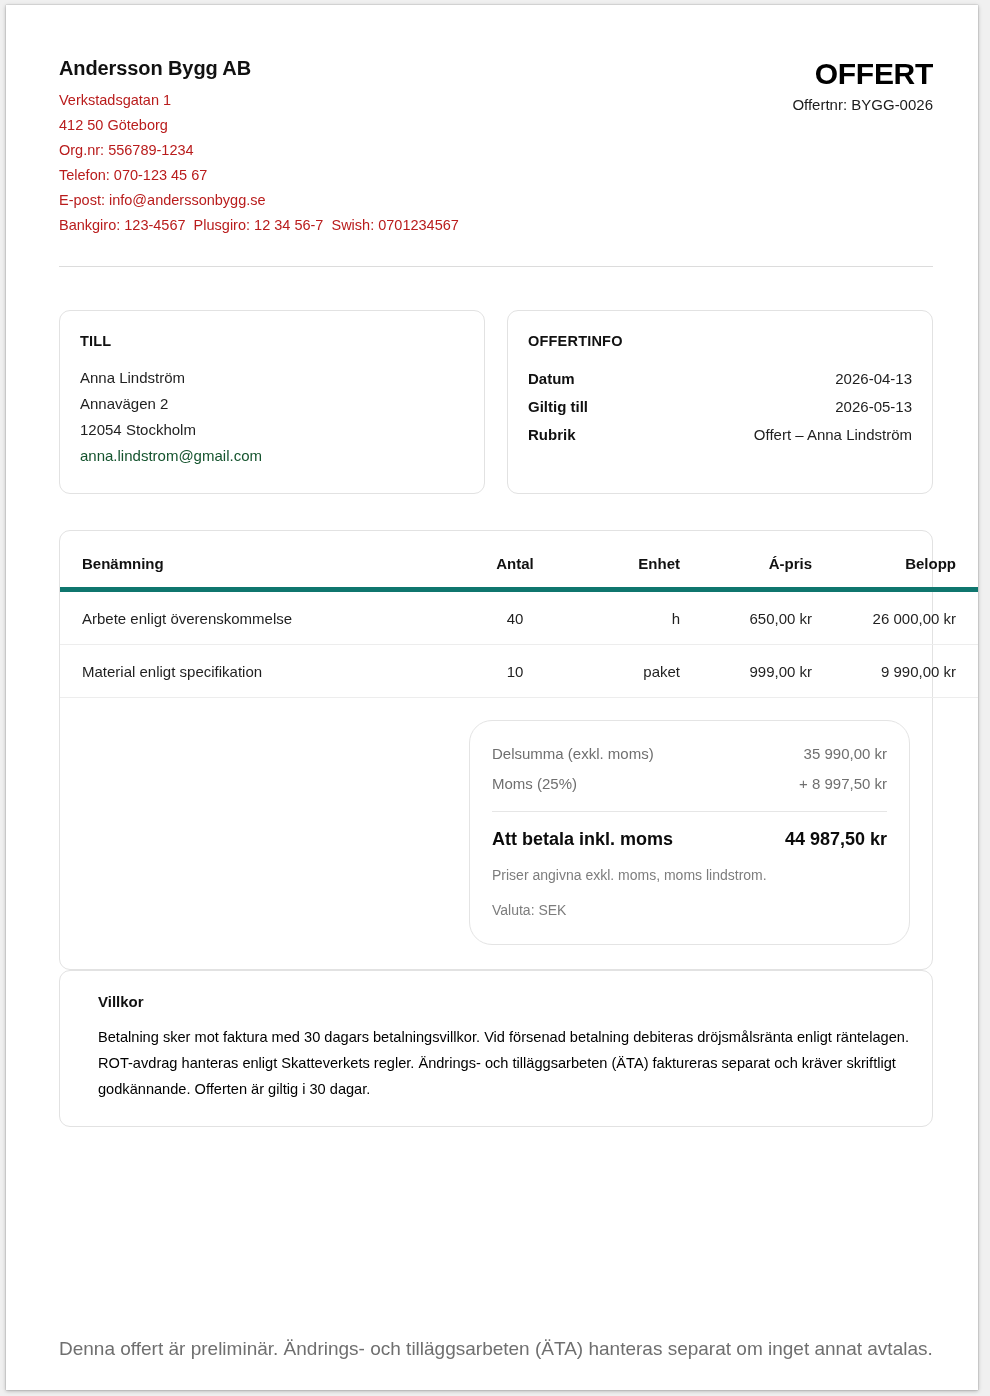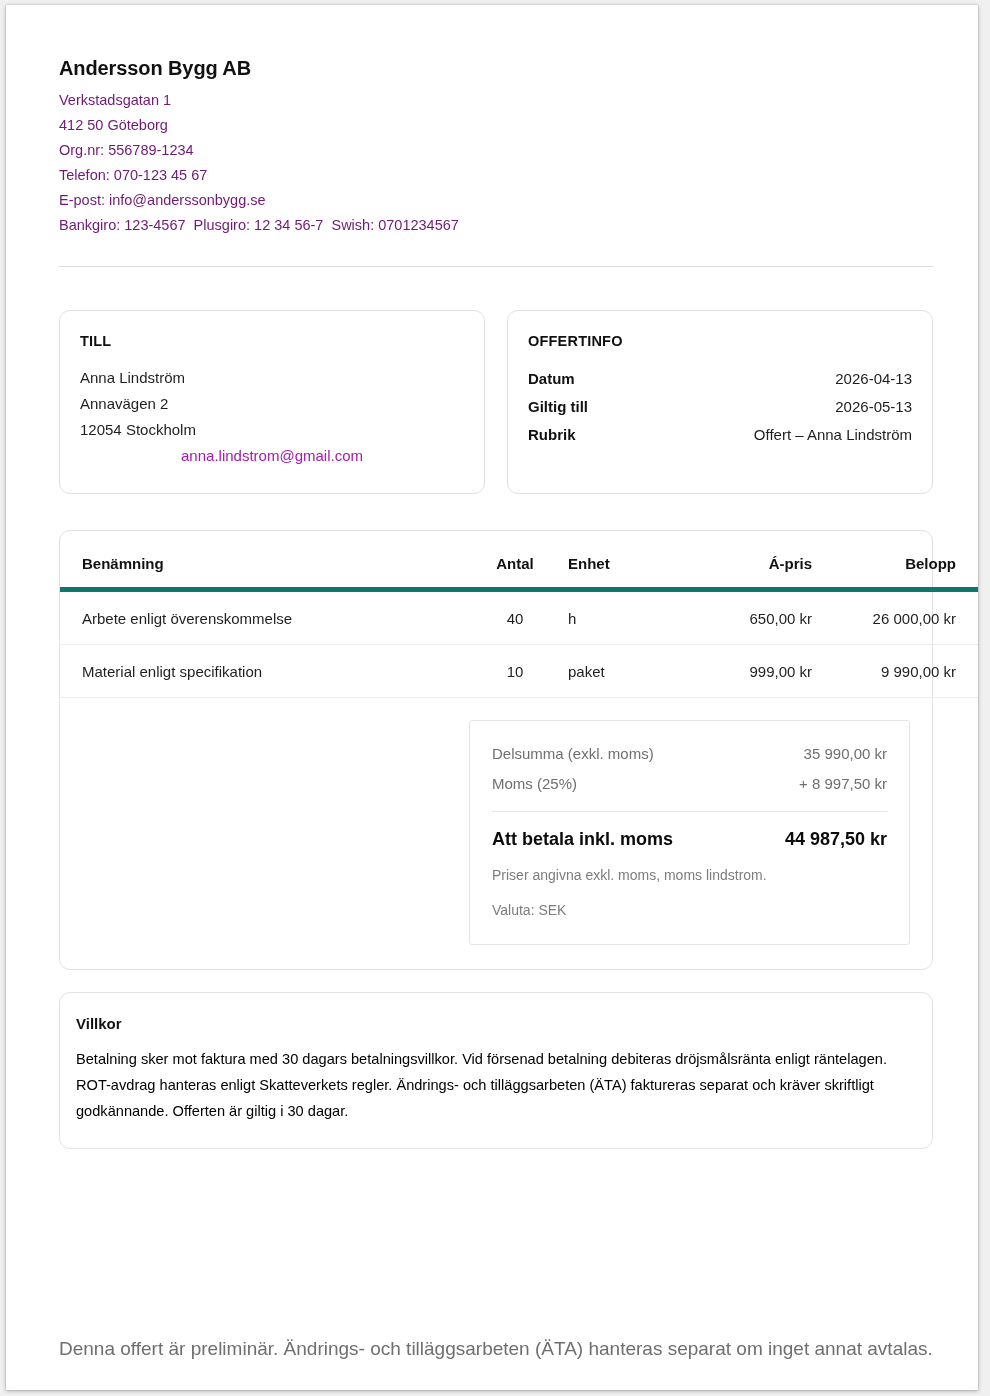--- a/index.html
+++ b/index.html
@@ -42,21 +42,21 @@
   .company-name {
     font-size: 20px;
     font-weight: bold;
     color: #111111;
     letter-spacing: -0.1px;
     margin: 0 0 9px 0;
     line-height: 1.1;
   }
   .company-lines {
     font-size: 14.5px;
-    color: #701a75;
+    color: #b91c1c;
     line-height: 25px;
   }
   .company-lines div { white-space: pre; }
   .doc-title-wrap { text-align: right; padding-top: 2px; }
   .doc-title {
     font-size: 30px;
     font-weight: bold;
     color: #000000;
     letter-spacing: -0.3px;
     line-height: 1;
@@ -91,21 +91,21 @@
     font-weight: bold;
     color: #111111;
     letter-spacing: 0.2px;
     margin-bottom: 16px;
   }
   .addr-line {
     font-size: 15px;
     color: #1f1f1f;
     line-height: 26px;
   }
-  .addr-line.muted { color: #a21caf; text-align: center; }
+  .addr-line.muted { color: #14532d; }
 
   .info-row {
     display: flex;
     justify-content: space-between;
     align-items: baseline;
     line-height: 28px;
   }
   .info-label {
     font-size: 15px;
     font-weight: bold;
@@ -134,34 +134,34 @@
     padding: 24px 0 15px 0;
     border-bottom: 5px solid #0f766e;
   }
   table.items td {
     color: #1f1f1f;
     padding: 18px 0 17px 0;
     border-bottom: 1px solid #ededed;
   }
   .col-desc  { width: 380px; text-align: left;  padding-left: 22px !important; }
   .col-qty   { width: 106px; text-align: center; }
-  .col-unit  { width: 112px; text-align: left; }
+  .col-unit  { width: 112px; text-align: right; }
   .col-price { width: 132px; text-align: right; }
   .col-amt   { width: 144px; text-align: right; padding-right: 22px !important; }
 
   
   .totals-wrap {
     display: flex;
     justify-content: flex-end;
     padding: 22px 22px 0 22px;
   }
   .totals-card {
     width: 441px;
     border: 1px solid #e4e4e4;
-    border-radius: 3px;
+    border-radius: 23px;
     padding: 18px 22px 20px 22px;
     box-sizing: border-box;
   }
   .tot-row {
     display: flex;
     justify-content: space-between;
     align-items: baseline;
     font-size: 15px;
     color: #6f6f6f;
     line-height: 30px;
@@ -178,21 +178,21 @@
     line-height: 30px;
   }
   .tot-note {
     font-size: 14px;
     color: #7d7d7d;
     line-height: 27px;
     margin-top: 8px;
   }
 
   
-  .terms-card { margin-top: 22px; padding: 22px 22px 24px 16px; }
+  .terms-card { padding: 22px 22px 24px 38px; }
   .terms-title {
     font-size: 15px;
     font-weight: bold;
     color: #111111;
     margin-bottom: 14px;
   }
   .terms-body {
     font-size: 14.6px;
     color: #000000;
     line-height: 26px;
@@ -219,20 +219,24 @@
       <div>
         <div class="company-name">Andersson Bygg AB</div>
         <div class="company-lines">
           <div>Verkstadsgatan 1</div>
           <div>412 50 Göteborg</div>
           <div>Org.nr: 556789-1234</div>
           <div>Telefon: 070-123 45 67</div>
           <div>E-post: info@anderssonbygg.se</div>
           <div>Bankgiro: 123-4567  Plusgiro: 12 34 56-7  Swish: 0701234567</div>
         </div>
+      </div>
+      <div class="doc-title-wrap">
+        <div class="doc-title">OFFERT</div>
+        <div class="doc-number">Offertnr: BYGG-0026</div>
       </div>
     </div>
 
     <div class="header-rule"></div>
 
     <div class="two-col">
 
       <div class="card box-pad">
         <div class="box-title">TILL</div>
         <div class="addr-line">Anna Lindström</div>

